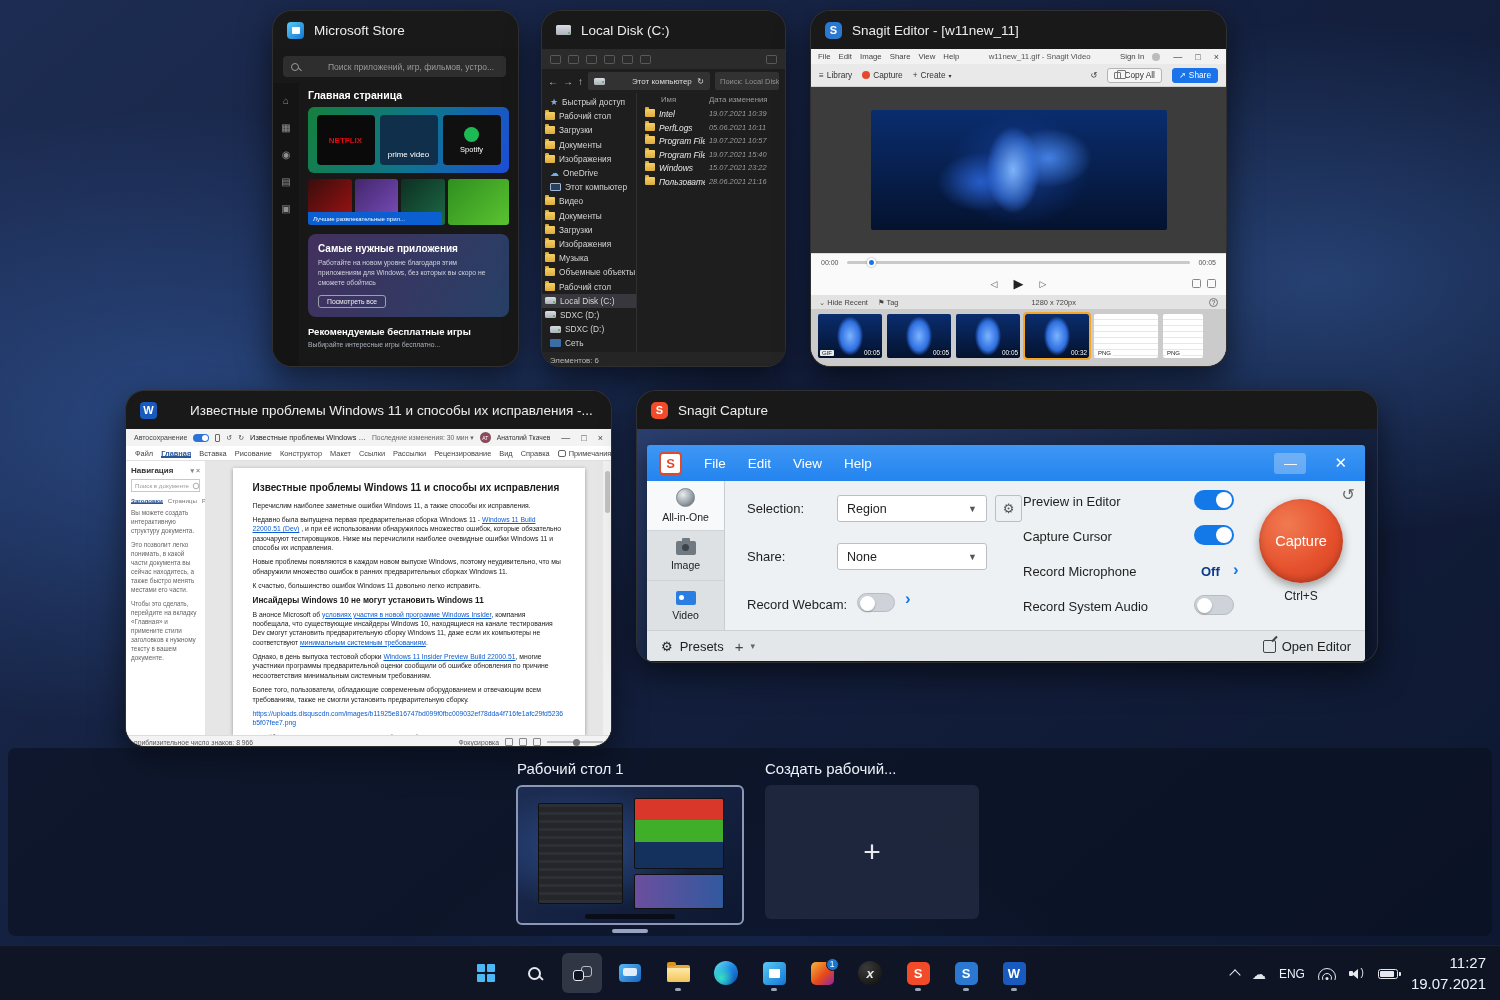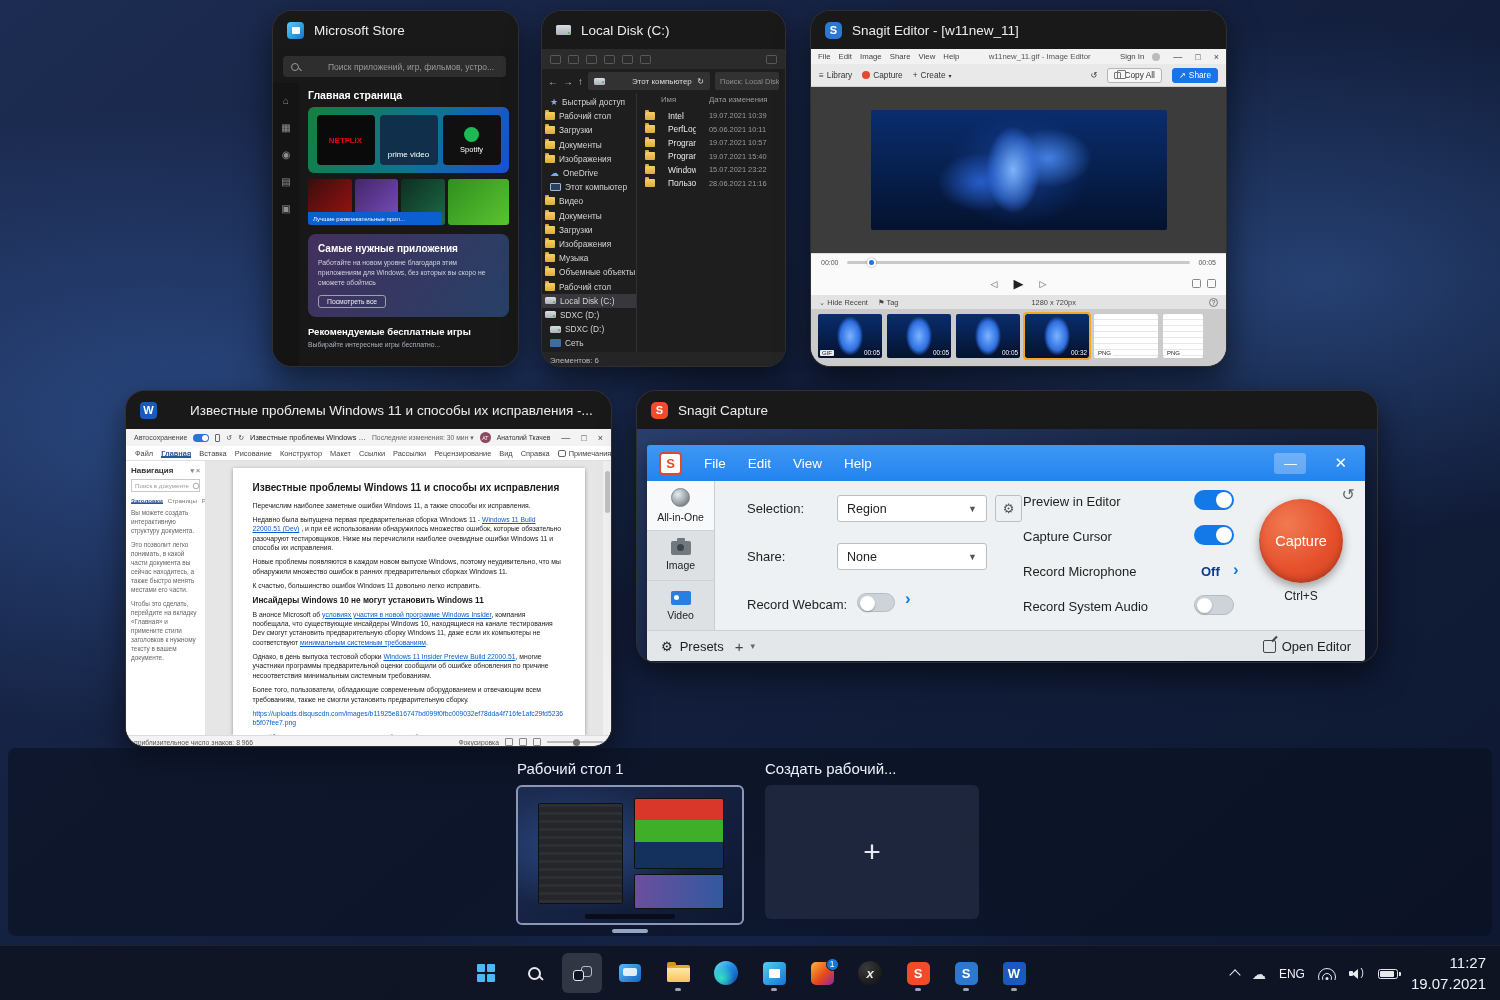--- a/index.html
+++ b/index.html
@@ -66,21 +66,21 @@
 .fold::before{content:"";position:absolute;top:-2px;left:0;width:4px;height:2px;background:#e0ac3c;border-radius:1px 1px 0 0;}
 .i-cloud{color:#6fb1e8;font-size:9px;flex:none;}
 .i-pc{width:11px;height:8px;border:1px solid #9fb6d9;border-radius:1px;background:#27415f;flex:none;}
 .i-drive{width:11px;height:7px;background:linear-gradient(#d9dde2,#aab1b9);border-radius:1.5px;flex:none;position:relative;}
 .i-drive::after{content:"";position:absolute;right:1.5px;bottom:1.5px;width:2px;height:2px;border-radius:50%;background:#4caf50;}
 .i-net{width:11px;height:8px;background:#3a6ea5;border-radius:1px;flex:none;}
 .exp-list{flex:1;padding:2px 6px 0 8px;overflow:hidden;}
 .lhead{display:flex;height:14px;align-items:flex-start;color:#9b9b9b;font-size:7.8px;}
 .lhead .n{flex:1;padding-left:16px;}
 .lhead .d{width:70px;}
-.lrow{display:flex;height:13.5px;align-items:center;gap:13px;}
+.lrow{display:flex;height:13.5px;align-items:flex-start;gap:4px;font-style:italic;}
 .lrow .nm{flex:1;font-size:8.4px;color:#e8e8e8;white-space:nowrap;overflow:hidden;}
 .lrow .dt{width:70px;font-size:7.4px;color:#9b9b9b;}
 .exp-status{position:absolute;left:0;right:0;bottom:0;height:16px;background:#252525;display:flex;align-items:center;padding:0 8px;font-size:7.8px;color:#bbb;}
 
 
 .ed-body{height:319px;display:flex;flex-direction:column;background:#d8d8d8;color:#333;}
 .ed-menu{height:15px;background:#f2f2f2;display:flex;align-items:center;gap:8px;padding:0 7px;font-size:7.8px;color:#444;}
 .ed-doc{margin:0 auto;color:#555;}
 .ed-per{width:8px;height:8px;border-radius:50%;background:#bbb;}
 .ed-tools{height:23px;background:#e9e9e9;border-bottom:1px solid #d0d0d0;display:flex;align-items:center;gap:10px;padding:0 8px;font-size:8.3px;color:#333;}
@@ -157,21 +157,21 @@
 .zsl::after{content:"";position:absolute;left:46%;top:-2.5px;width:7px;height:7px;border-radius:50%;background:#777;}
 
 
 .cap-body{position:relative;height:235px;background:linear-gradient(150deg,#2a3f6e,#16223f 60%,#0e1830);}
 .cap-win{position:absolute;left:10px;top:16px;width:718px;height:216px;border-radius:3px;overflow:hidden;box-shadow:0 8px 22px rgba(0,0,0,.5);display:flex;flex-direction:column;}
 .cap-tbar{height:36px;background:linear-gradient(#3f97f5,#2384ef);display:flex;align-items:center;gap:22px;padding:0 12px;font-size:13.5px;color:#fff;}
 .cap-logo{width:23px;height:23px;border-radius:4px;background:#fff;border:2px solid #e04a2a;color:#e04a2a;font-weight:800;font-size:13px;display:flex;align-items:center;justify-content:center;}
 .cap-min{margin-left:auto;width:32px;height:21px;background:rgba(255,255,255,.28);border-radius:3px;display:flex;align-items:center;justify-content:center;font-size:13px;}
 .cap-x{font-size:15px;padding:0 6px;}
 .cap-main{flex:1;position:relative;background:#eef1f3;}
-.cap-tabs{position:absolute;left:0;top:0;bottom:0;width:68px;background:#dde1e4;border-right:1px solid #c9cdd1;display:flex;flex-direction:column;}
+.cap-tabs{position:absolute;left:0;top:0;bottom:0;width:78px;background:#dde1e4;border-right:1px solid #c9cdd1;display:flex;flex-direction:column;}
 .ctab{flex:1;display:flex;flex-direction:column;align-items:center;justify-content:center;gap:4px;font-size:10.5px;color:#222;border-bottom:1px solid #cfd3d6;}
 .ctab.on{background:#f7f9fa;}
 .lens{width:19px;height:19px;border-radius:50%;background:radial-gradient(circle at 35% 32%, #e8ecef, #9aa4ab 55%, #525a60);border:1px solid #7e868d;}
 .camb{width:20px;height:14px;background:#707880;border-radius:2px;position:relative;}
 .camb::before{content:"";position:absolute;left:6.5px;top:3.5px;width:7px;height:7px;border-radius:50%;background:#3e444a;}
 .camb::after{content:"";position:absolute;left:6px;top:-3px;width:8px;height:3px;background:#707880;border-radius:1px 1px 0 0;}
 .vidi{width:20px;height:14px;background:#2a7de1;border-radius:2px;position:relative;}
 .vidi::before{content:"";position:absolute;left:3px;top:4.5px;width:5px;height:5px;border-radius:50%;background:#fff;}
 .clab{position:absolute;font-size:13px;color:#1e1e1e;}
 .cdrop{position:absolute;width:150px;height:27px;background:#fff;border:1px solid #b9bfc4;border-radius:3px;display:flex;align-items:center;padding:0 9px;font-size:12.5px;color:#222;}
@@ -465,21 +465,21 @@
     <span>Snagit Editor - [w11new_11]</span>
   </div>
   <div class="ed-body">
     <div class="ed-menu">
       <span>File</span>
       <span>Edit</span>
       <span>Image</span>
       <span>Share</span>
       <span>View</span>
       <span>Help</span>
-      <span class="ed-doc">w11new_11.gif - Image Editor</span>
+      <span class="ed-doc">w11new_11.gif - Snagit Video</span>
       <span>Sign In</span>
       <span class="ed-per"></span>
       <span class="wbtn">—</span>
       <span class="wbtn">□</span>
       <span class="wbtn">×</span>
     </div>
     <div class="ed-tools">
       <span class="edt">
           <span>≡</span>
           <span>Library</span>

